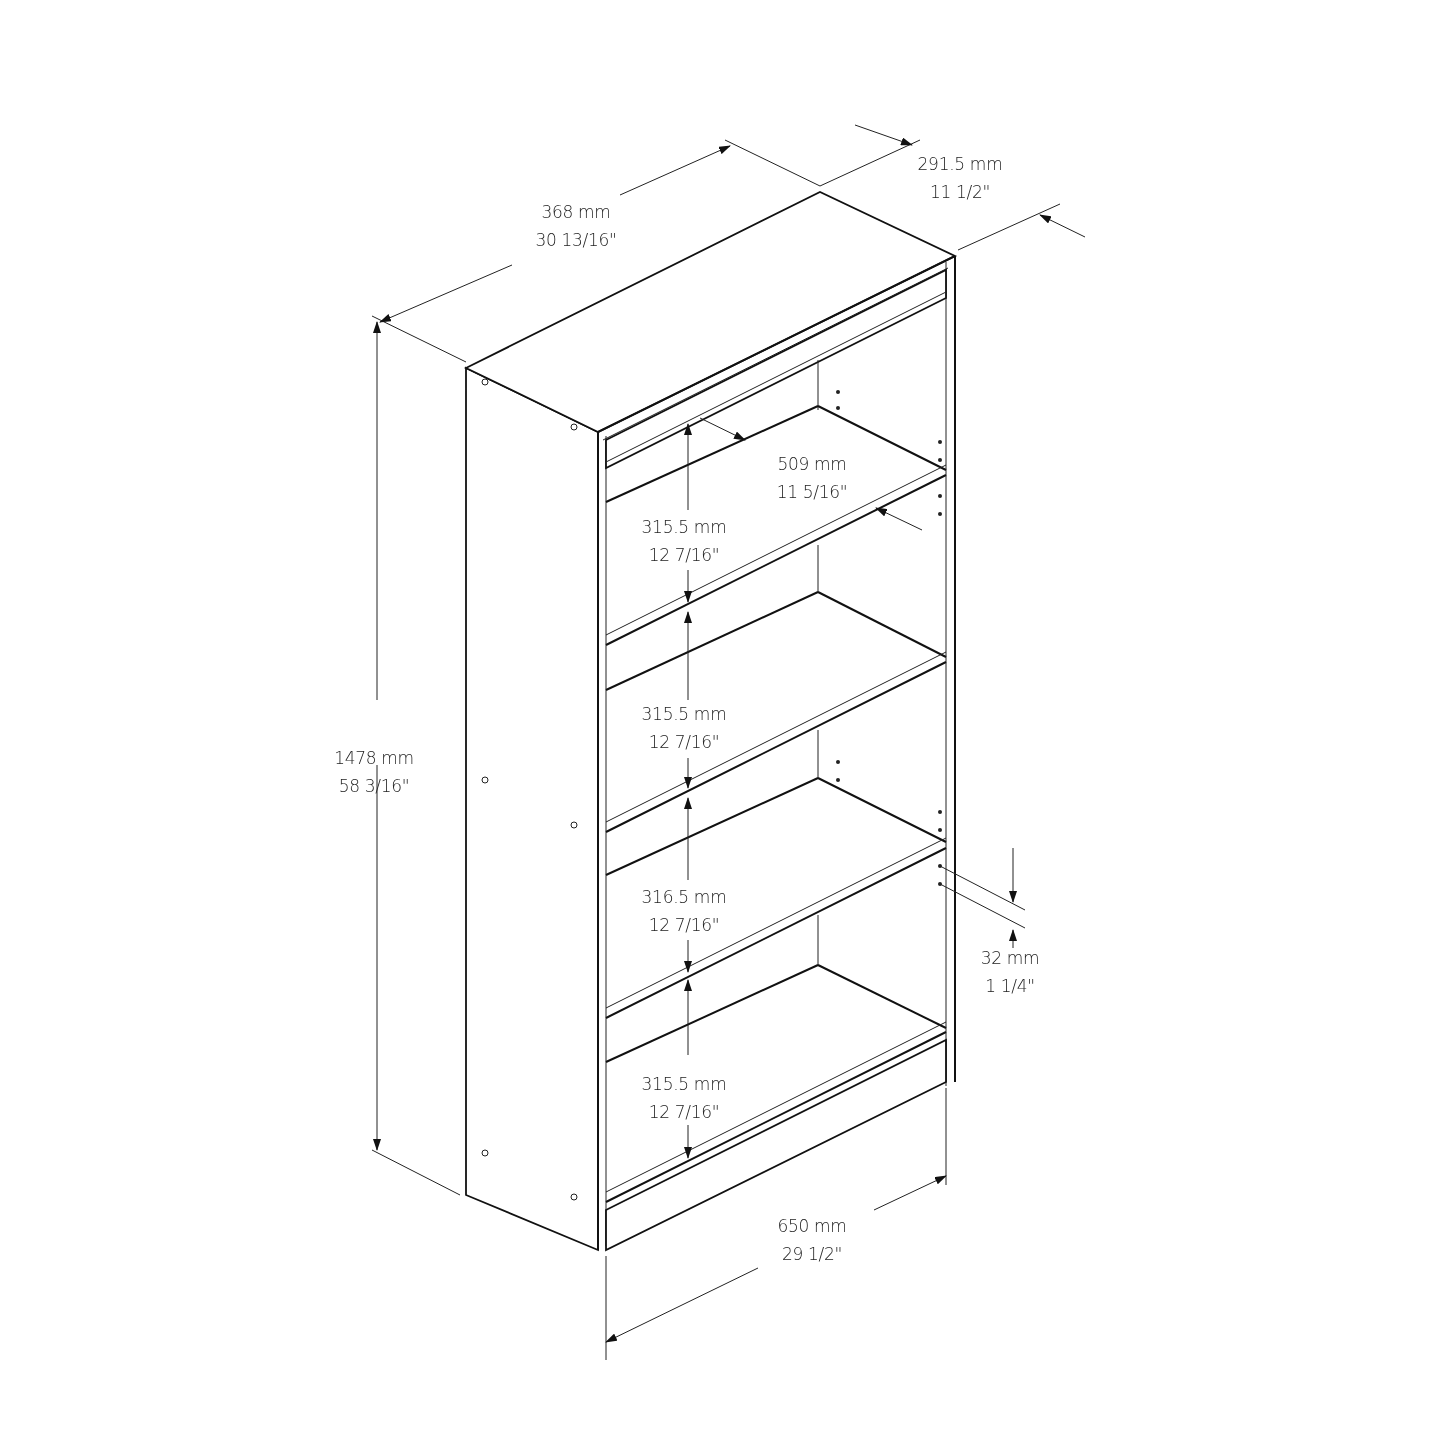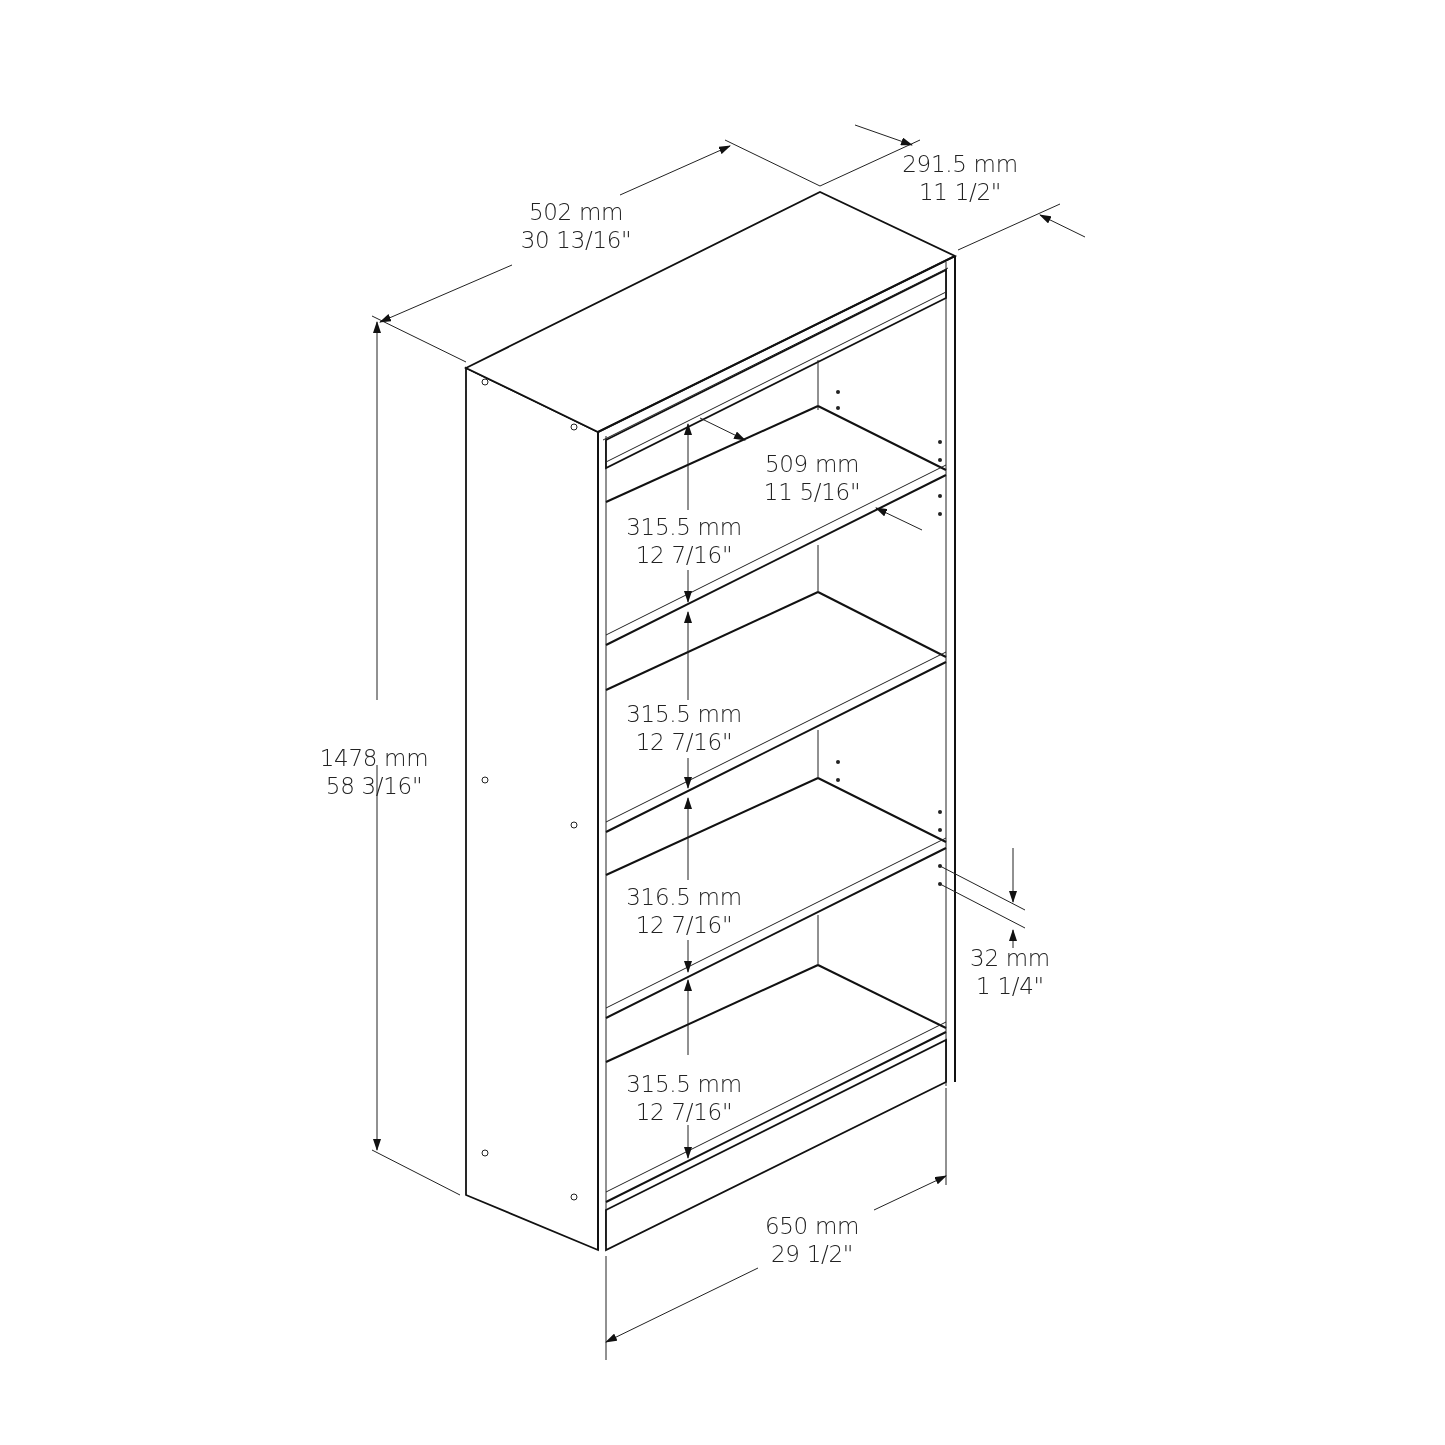--- a/index.html
+++ b/index.html
@@ -7,21 +7,21 @@
   #stage { position: relative; width: 1445px; height: 1445px; }
   svg { position: absolute; left: 0; top: 0; }
   .thin { stroke: #222; stroke-width: 1; fill: none; }
   .thick { stroke: #111; stroke-width: 2; fill: none; }
   .face { fill: #fff; stroke: #111; stroke-width: 1.8; }
   .arrow { fill: #111; }
   .dot { fill: #222; }
   .lbl {
     position: absolute;
     font-family: "DejaVu Sans", sans-serif;
-    font-size: 23px;
+    font-size: 17px;
     font-weight: 300;
     color: #222;
     text-align: center;
     line-height: 28px;
     letter-spacing: -0.3px;
     background: transparent;
     white-space: nowrap;
     transform: translateX(-50%);
   }
   .lbl span { display: block; }
@@ -149,21 +149,21 @@
     <line class="thin" x1="1013" y1="948" x2="1013" y2="930" marker-end="url(#ah)"></line>
 
     <line class="thin" x1="606" y1="1256" x2="606" y2="1360"></line>
     <line class="thin" x1="946" y1="1088" x2="946" y2="1185"></line>
     <line class="thin" x1="758" y1="1268" x2="606" y2="1342" marker-end="url(#ah)"></line>
     <line class="thin" x1="874" y1="1210" x2="946" y2="1176" marker-end="url(#ah)"></line>
   </g>
 </svg>
 
 <div class="lbl" style="left:576px; top:198px;">
-  <span>502 mm</span>
+  <span>368 mm</span>
   <span>30 13/16"</span>
 </div>
 
 <div class="lbl" style="left:960px; top:150px;">
   <span>291.5 mm</span>
   <span>11 1/2"</span>
 </div>
 
 <div class="lbl" style="left:812px; top:450px;">
   <span>509 mm</span>

